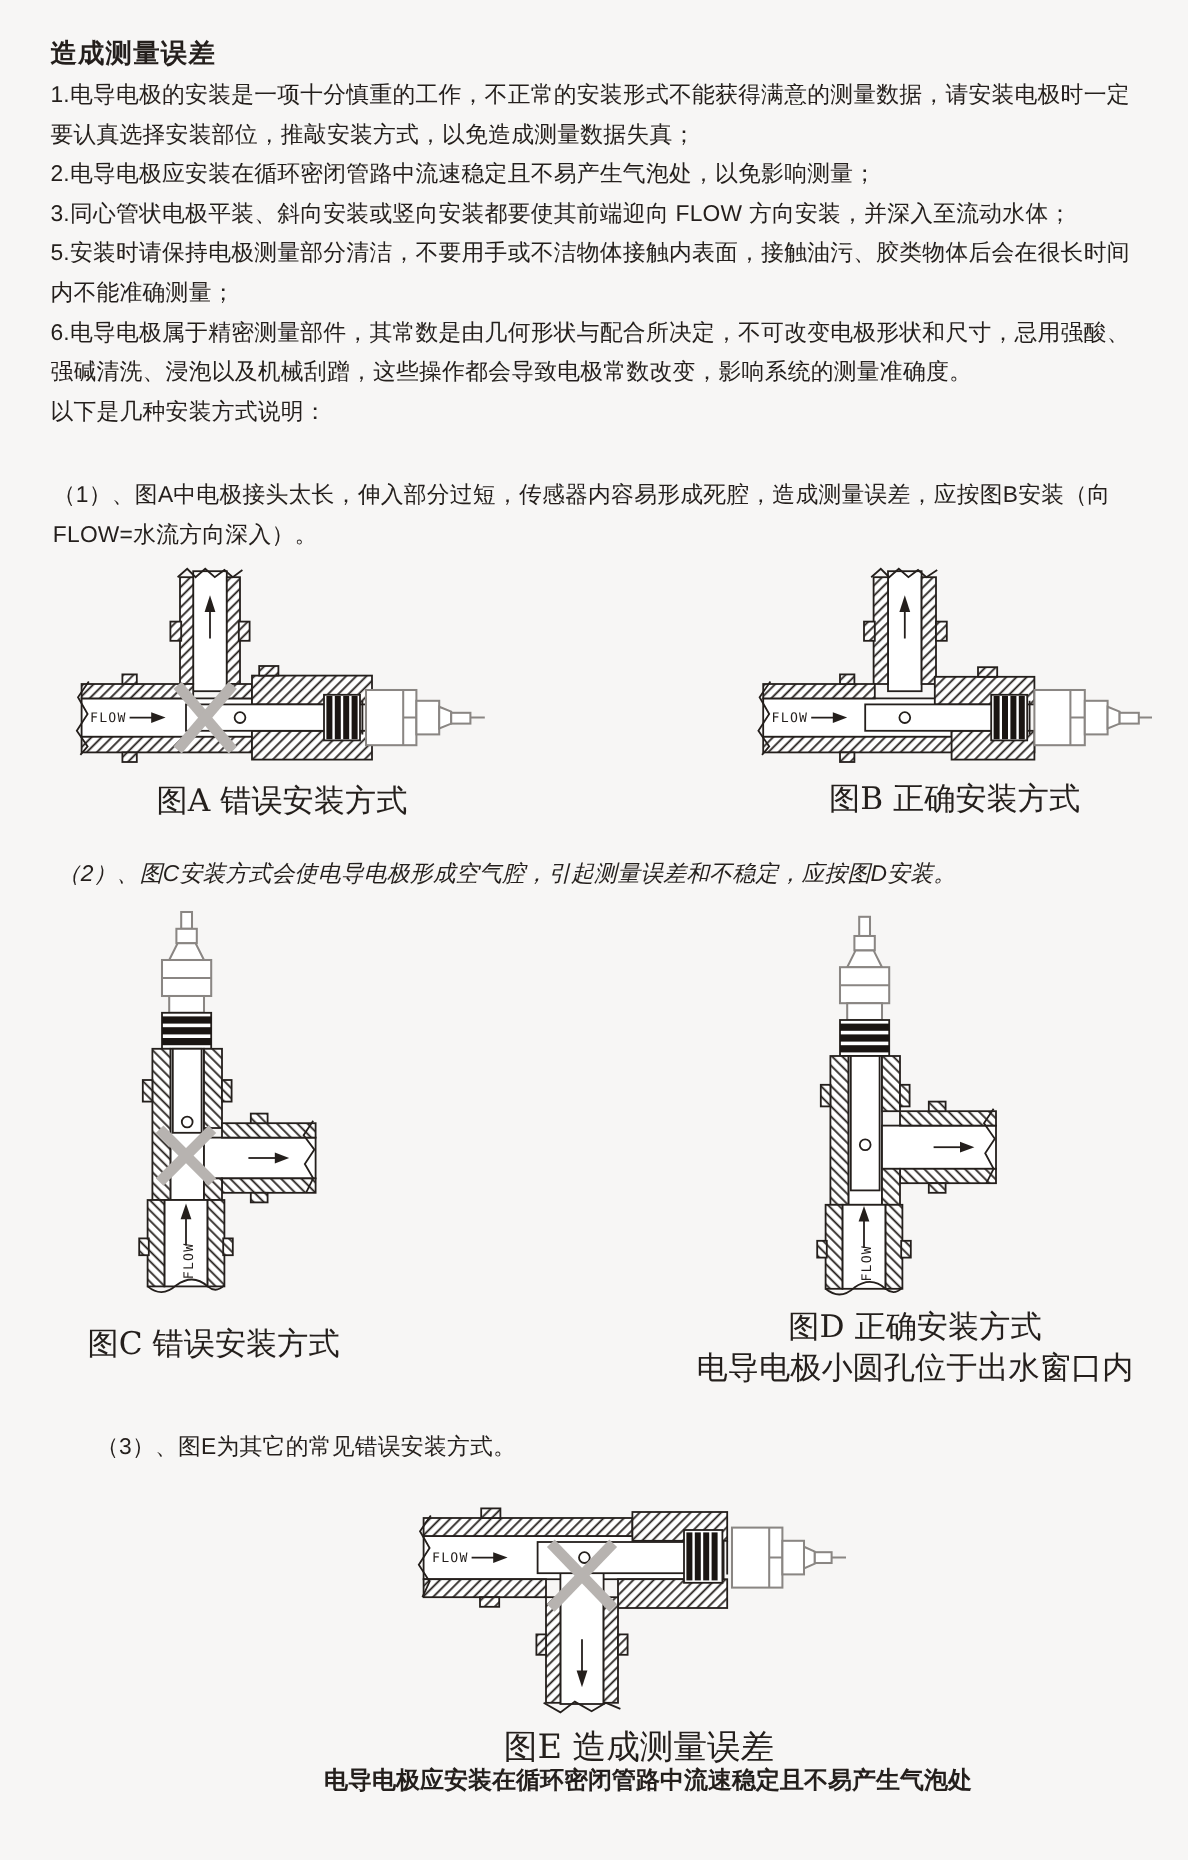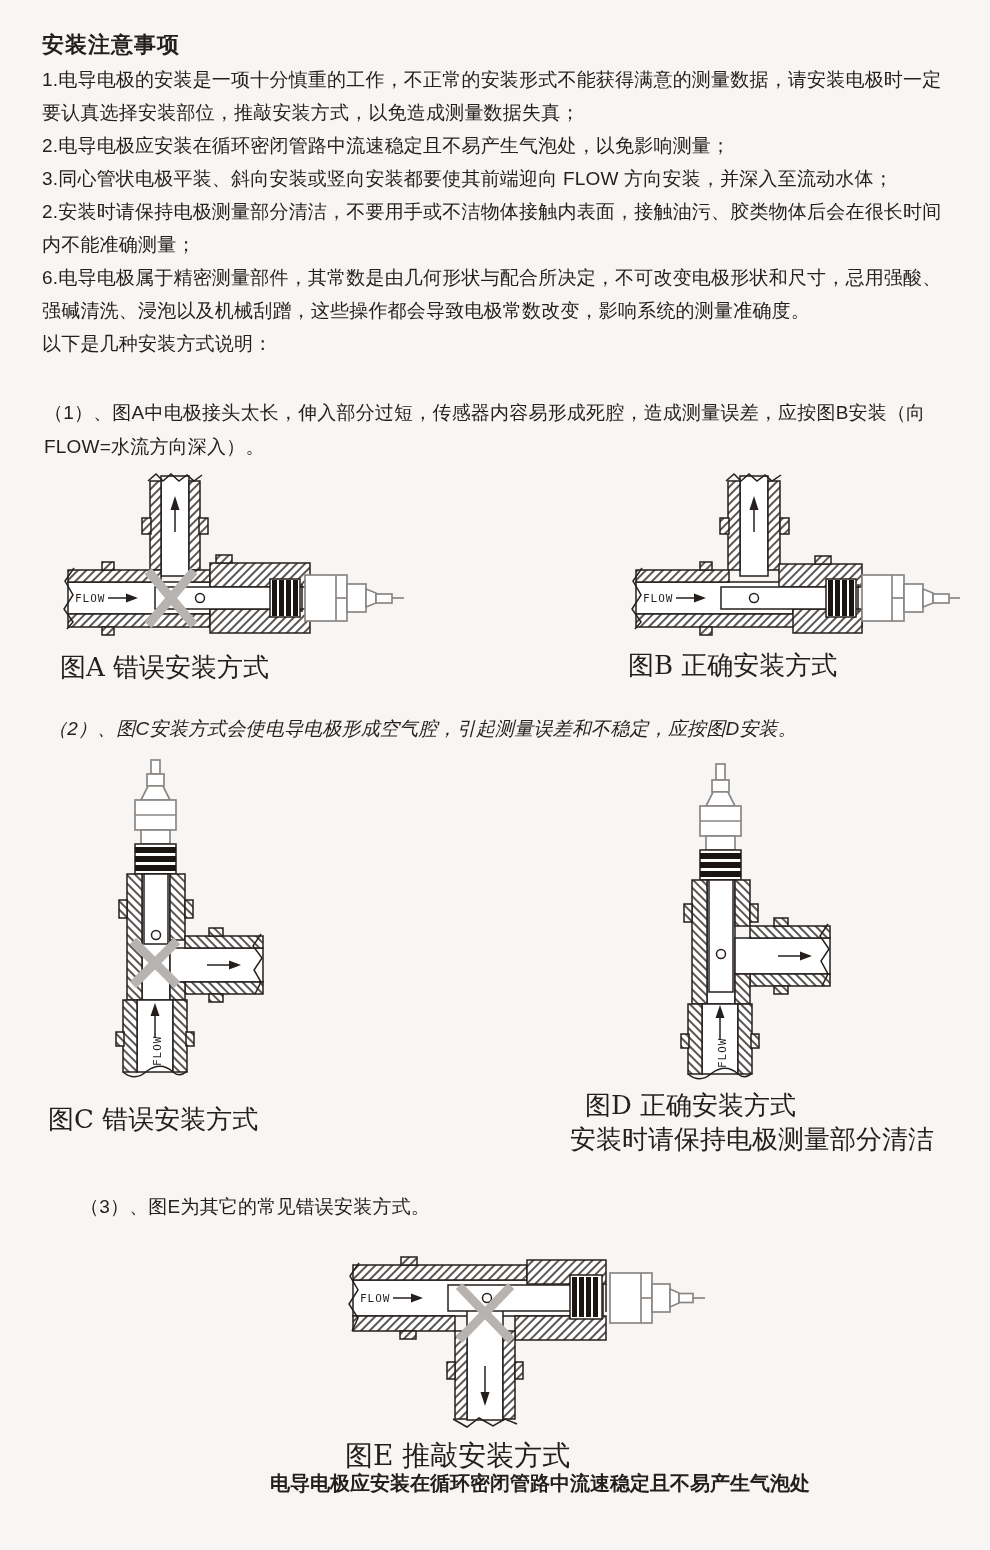--- a/index.html
+++ b/index.html
@@ -2,40 +2,40 @@
 <html><head>
 <meta charset="utf-8">
 <style>
   html,body{margin:0;padding:0;background:#f7f6f5;}
   .page{position:relative;width:990px;height:1550px;background:#f7f6f5;overflow:hidden;
         font-family:"Liberation Sans","DejaVu Sans",sans-serif;color:#241f1c;}
   .abs{position:absolute;}
   .title{font-size:22px;font-weight:bold;letter-spacing:1px;margin:0;}
   .notes p{margin:0;font-size:19px;line-height:33px;letter-spacing:0.2px;}
   .sec{font-size:19px;line-height:34px;margin:0;letter-spacing:0.2px;}
-  .cap{font-family:"DejaVu Serif","Liberation Serif",serif;font-size:26px;white-space:nowrap;}
+  .cap{font-family:"DejaVu Serif","Liberation Serif",serif;font-size:26px;text-align:center;white-space:nowrap;}
   .bold-note{font-size:20px;font-weight:bold;text-align:center;white-space:nowrap;}
   svg{display:block;}
   .o{stroke:#241f1c;stroke-width:1.5px;}
   .g{stroke:#8a8683;stroke-width:1.7px;}
   .x{stroke:#b7b3b0;stroke-width:9px;stroke-linecap:butt;}
   svg text{font-family:"DejaVu Sans Mono","Liberation Mono",monospace;font-size:11px;fill:#241f1c;letter-spacing:1px;}
 </style>
 </head>
 <body>
 
 <div class="page">
 
-  <h1 class="abs title" style="left:42px;top:30px;">安装注意事项</h1>
+  <h1 class="abs title" style="left:42px;top:30px;">造成测量误差</h1>
 
   <div class="abs notes" style="left:42px;top:63px;width:910px;">
     <p>1.电导电极的安装是一项十分慎重的工作，不正常的安装形式不能获得满意的测量数据，请安装电极时一定要认真选择安装部位，推敲安装方式，以免造成测量数据失真；</p>
     <p>2.电导电极应安装在循环密闭管路中流速稳定且不易产生气泡处，以免影响测量；</p>
     <p>3.同心管状电极平装、斜向安装或竖向安装都要使其前端迎向 FLOW 方向安装，并深入至流动水体；</p>
-    <p>2.安装时请保持电极测量部分清洁，不要用手或不洁物体接触内表面，接触油污、胶类物体后会在很长时间内不能准确测量；</p>
+    <p>5.安装时请保持电极测量部分清洁，不要用手或不洁物体接触内表面，接触油污、胶类物体后会在很长时间内不能准确测量；</p>
     <p>6.电导电极属于精密测量部件，其常数是由几何形状与配合所决定，不可改变电极形状和尺寸，忌用强酸、强碱清洗、浸泡以及机械刮蹭，这些操作都会导致电极常数改变，影响系统的测量准确度。</p>
     <p>以下是几种安装方式说明：</p>
   </div>
 
   <p class="abs sec" style="left:44px;top:396px;width:914px;">（1）、图A中电极接头太长，伸入部分过短，传感器内容易形成死腔，造成测量误差，应按图B安装（向FLOW=水流方向深入）。</p>
 
   <svg class="abs" style="left:60px;top:468px;" width="350" height="182" viewBox="0 0 350 182">
     <defs>
       <pattern id="pA" patternUnits="userSpaceOnUse" width="6" height="6" patternTransform="rotate(45)">
         <rect width="6" height="6" fill="#ffffff"></rect>
@@ -272,21 +272,21 @@
       <text transform="translate(76 306) rotate(-90)">FLOW</text>
     </g>
     <g>
       <line class="o" x1="128" y1="194" x2="152" y2="194"></line>
       <polygon points="162,194 150,189.5 150,198.5" fill="#241f1c" stroke="none"></polygon>
     </g>
   </svg>
 
   <div class="abs cap" style="left:48px;top:1102px;width:260px;">图C 错误安装方式</div>
   <div class="abs cap" style="left:585px;top:1088px;width:355px;">图D 正确安装方式</div>
-  <div class="abs cap" style="left:570px;top:1122px;width:385px;">安装时请保持电极测量部分清洁</div>
+  <div class="abs cap" style="left:570px;top:1122px;width:385px;">电导电极小圆孔位于出水窗口内</div>
 
   <p class="abs sec" style="left:80px;top:1190px;width:860px;">（3）、图E为其它的常见错误安装方式。</p>
 
   <svg class="abs" style="left:345px;top:1252px;" width="375" height="180" viewBox="0 0 375 180">
     <defs>
       <pattern id="pE" patternUnits="userSpaceOnUse" width="6" height="6" patternTransform="rotate(45)">
         <rect width="6" height="6" fill="#ffffff"></rect>
         <line x1="1" y1="-1" x2="1" y2="7" style="stroke:#241f1c;stroke-width:1.5"></line>
       </pattern>
     </defs>
@@ -335,16 +335,16 @@
     <g>
       <line class="o" x1="140" y1="114" x2="140" y2="144"></line>
       <polygon points="140,154 135.5,140 144.5,140" fill="#241f1c" stroke="none"></polygon>
     </g>
     <g>
       <line class="x" x1="114" y1="34" x2="166" y2="88"></line>
       <line class="x" x1="114" y1="88" x2="166" y2="34"></line>
     </g>
   </svg>
 
-  <div class="abs cap" style="left:345px;top:1437px;width:375px;font-size:28px;">图E 推敲安装方式</div>
+  <div class="abs cap" style="left:345px;top:1437px;width:375px;font-size:28px;">图E 造成测量误差</div>
   <div class="abs bold-note" style="left:95px;top:1470px;width:890px;">电导电极应安装在循环密闭管路中流速稳定且不易产生气泡处</div>
 
 </div>
 
 </body></html>

